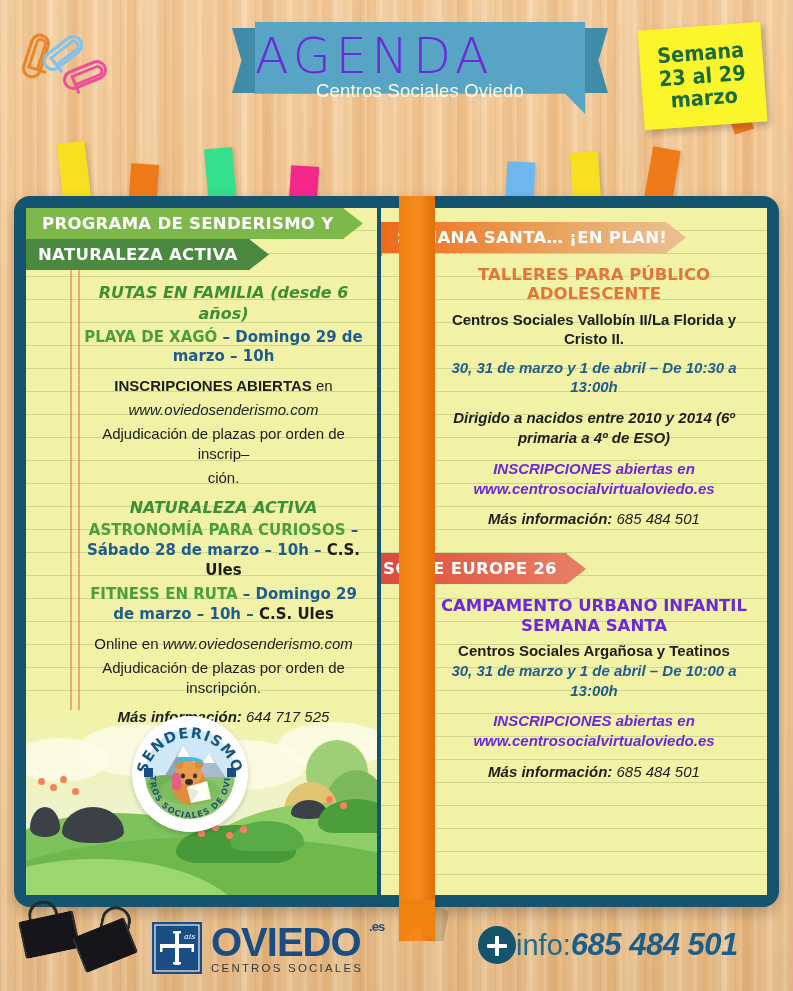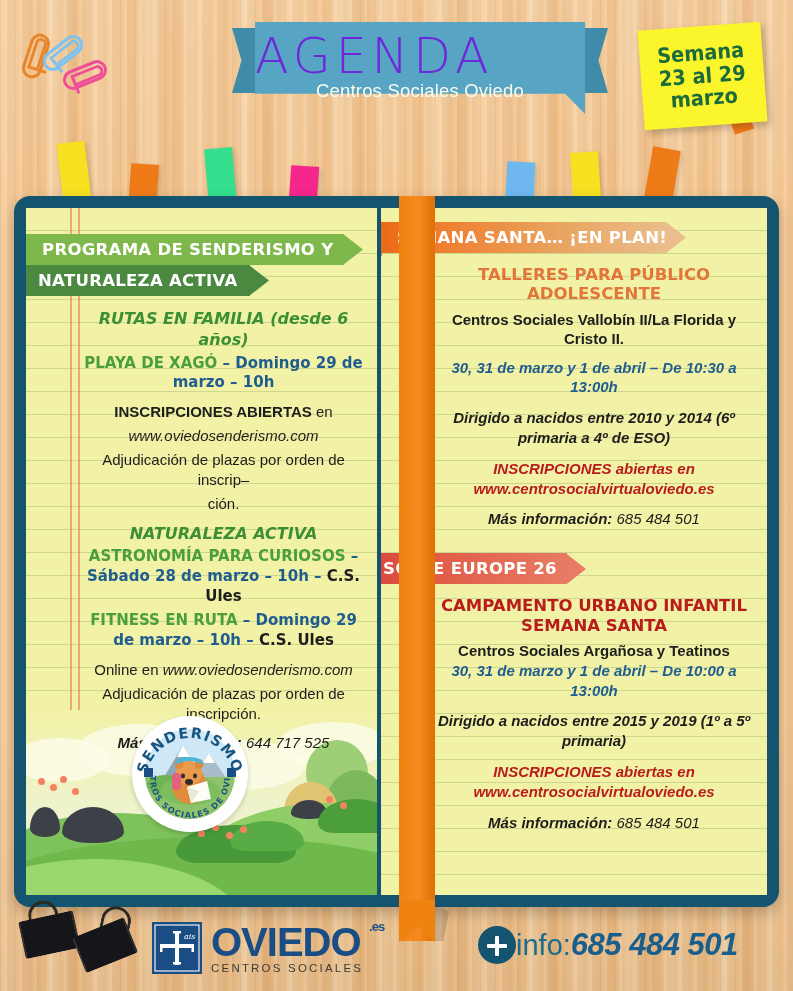--- a/index.html
+++ b/index.html
@@ -144,21 +144,21 @@
   .txt{ font-size:15px; line-height:1.33;text-align:center; }
   .b{ font-weight:bold; }
   .i{ font-style:italic; }
   .bi{ font-weight:bold; font-style:italic; }
   .cond{ font-family:"DejaVu Sans", sans-serif; }
   .green{ color:#4a9e3e; }
   .dgreen{ color:#3c8f33; }
   .blue{ color:#1f5d8f; }
   .black{ color:#1d1d1b; }
   .orange{ color:#e2763a; }
-  .red{ color:#b91c1c; }
+  .red{ color:#6d28d9; }
   .blk{ margin-bottom:9px; }
 
   
   #land{ position:absolute; left:0; right:0; bottom:0; height:185px; overflow:hidden; }
   #sky{ position:absolute; inset:0; background:linear-gradient(180deg,#f2f2a6 0%,#eef3cd 55%,#e6f0c4 100%); }
   .cloud{ position:absolute; background:#fbfbe8; border-radius:50%; opacity:.85; }
   .tree{ position:absolute; }
   .hill{ position:absolute; border-radius:50% 50% 0 0 / 100% 100% 0 0; }
   .rock{ position:absolute; background:#3c4148; border-radius:50% 50% 45% 45%/70% 70% 30% 30%; }
   .flower{ position:absolute; width:7px; height:7px; background:#f5825f; border-radius:50%; }
@@ -312,21 +312,21 @@
         <div class="flower" style="left:34px;bottom:112px"></div>
         <div class="flower" style="left:46px;bottom:100px"></div>
         <div class="flower" style="left:172px;bottom:58px"></div>
         <div class="flower" style="left:186px;bottom:64px"></div>
         <div class="flower" style="left:200px;bottom:56px"></div>
         <div class="flower" style="left:214px;bottom:62px"></div>
         <div class="flower" style="left:300px;bottom:92px"></div>
         <div class="flower" style="left:314px;bottom:86px"></div>
       </div>
 
-      <div class="col" style="padding-top:26px">
+      <div class="col" style="padding-top:0">
         <div class="banner bannerGreen1">
           <span>PROGRAMA DE SENDERISMO Y</span>
           <span class="arrow"></span>
         </div>
         <div class="banner bannerGreen2">
           <span>NATURALEZA ACTIVA</span>
           <span class="arrow"></span>
         </div>
         <div id="leftBlocks" style="padding:12px 12px 0 56px">
             <div class="blk">
@@ -377,21 +377,20 @@
           </div>
           <div style="margin-top: 24px;">
             <div class="banner bannerRed" style="margin-left: -14px;">
               <span>SCAPE EUROPE 26</span>
               <span class="arrow"></span>
             </div>
             <div style="padding: 12px 16px 0px 56px;">
               <div class="txt cond" style="margin-bottom: 7px; font-size: 16.5px; line-height: 1.18;"><span class="red b">CAMPAMENTO URBANO INFANTIL SEMANA SANTA</span></div>
               <div class="txt" style="line-height: 1.26;"><span class="black b">Centros Sociales Argañosa y Teatinos</span></div>
               <div class="txt" style="margin-bottom: 11px; line-height: 1.3;"><span class="blue bi">30, 31 de marzo y 1 de abril –  De 10:00 a 13:00h</span></div>
-              <div class="txt" style="margin-bottom: 11px;"><span class="black bi">Dirigido a nacidos entre 2015 y 2019 (1º a 5º primaria)</span></div>
               <div class="txt" style="margin-bottom: 11px;"><span class="red bi">INSCRIPCIONES abiertas en www.centrosocialvirtualoviedo.es</span></div>
               <div class="txt" style="margin-bottom: 11px;"><span class="black bi">Más información: </span><span class="black i">685 484 501</span></div>
             </div>
           </div>
         </div>
     </div>
 
   </div>
 </div>
 

